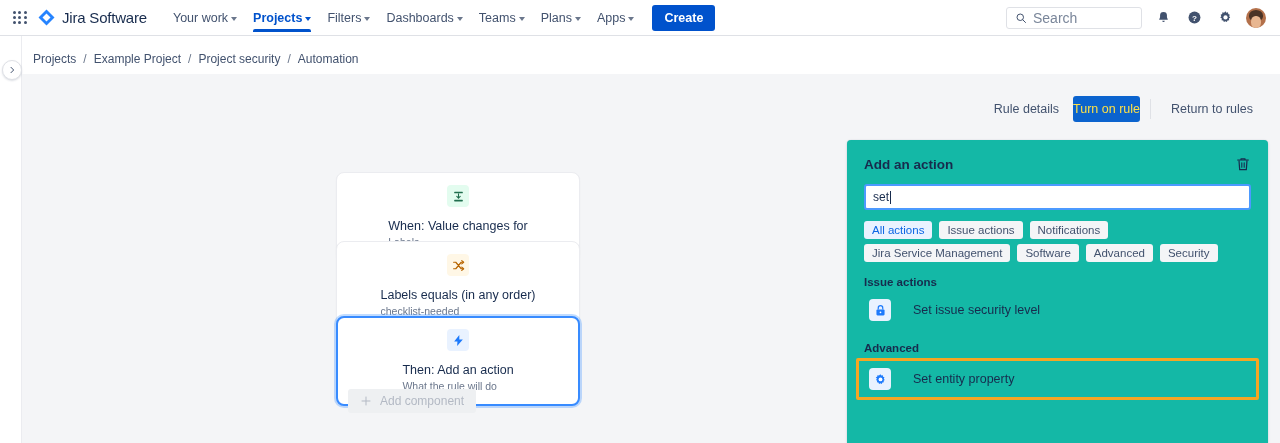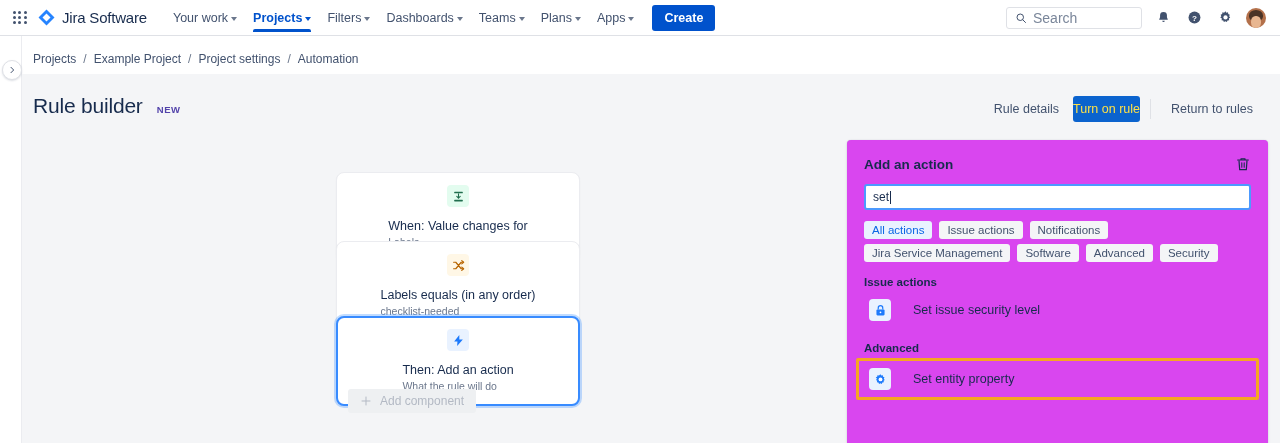--- a/index.html
+++ b/index.html
@@ -125,21 +125,21 @@
   .connector { position: absolute; left: 334px; width: 1px; background: #dfe1e6; }
   .add-component {
     position: absolute; left: 326px; display: flex; align-items: center; gap: 8px;
     background: #eef0f2; border-radius: 3px; padding: 5px 12px; cursor: pointer;
   }
   .add-component .lbl { font-size: 12px; color: #b3b9c4; }
 
   
   .panel {
     position: absolute; left: 825px; top: 66px; width: 421px; height: 303px;
-    background: #d946ef; border-radius: 4px 4px 0 0;
+    background: #14b8a6; border-radius: 4px 4px 0 0;
     box-shadow: 0 1px 3px rgba(9,30,66,0.13), 0 0 1px rgba(9,30,66,0.2);
     padding: 16px 17px 0 17px; overflow: hidden;
   }
   .panel-head { display: flex; align-items: center; justify-content: space-between; }
   .panel-title { font-size: 13.5px; font-weight: bold; color: #172b4d; }
   .trash-btn { cursor: pointer; display: flex; }
   .panel-search {
     margin-top: 12px; height: 26px; border: 2px solid #4c9aff; border-radius: 3px;
     display: flex; align-items: center; padding: 0 7px; background: #fff; cursor: text;
   }
@@ -260,31 +260,27 @@
         <path d="M9 4l8 8-8 8" fill="none" stroke="#42526e" stroke-width="3" stroke-linecap="round" stroke-linejoin="round"></path>
       </svg>
     </div>
   </div>
 
   <div class="breadcrumb">
     <span class="crumb">Projects</span>
     <span class="sep">/</span>
     <span class="crumb">Example Project</span>
     <span class="sep">/</span>
-    <span class="crumb">Project settings</span>
+    <span class="crumb">Project security</span>
     <span class="sep">/</span>
     <span class="crumb">Automation</span>
   </div>
 
   <div class="content">
 
-    <div class="page-head">
-      <h1 class="page-title">Rule builder</h1>
-      <span class="new-badge">NEW</span>
-    </div>
 
     <div class="head-actions">
       <button class="btn-subtle">Rule details</button>
       <button class="btn-primary">Turn on rule</button>
       <span class="divider-v"></span>
       <button class="btn-subtle">Return to rules</button>
     </div>
 
     <div class="canvas">
 

